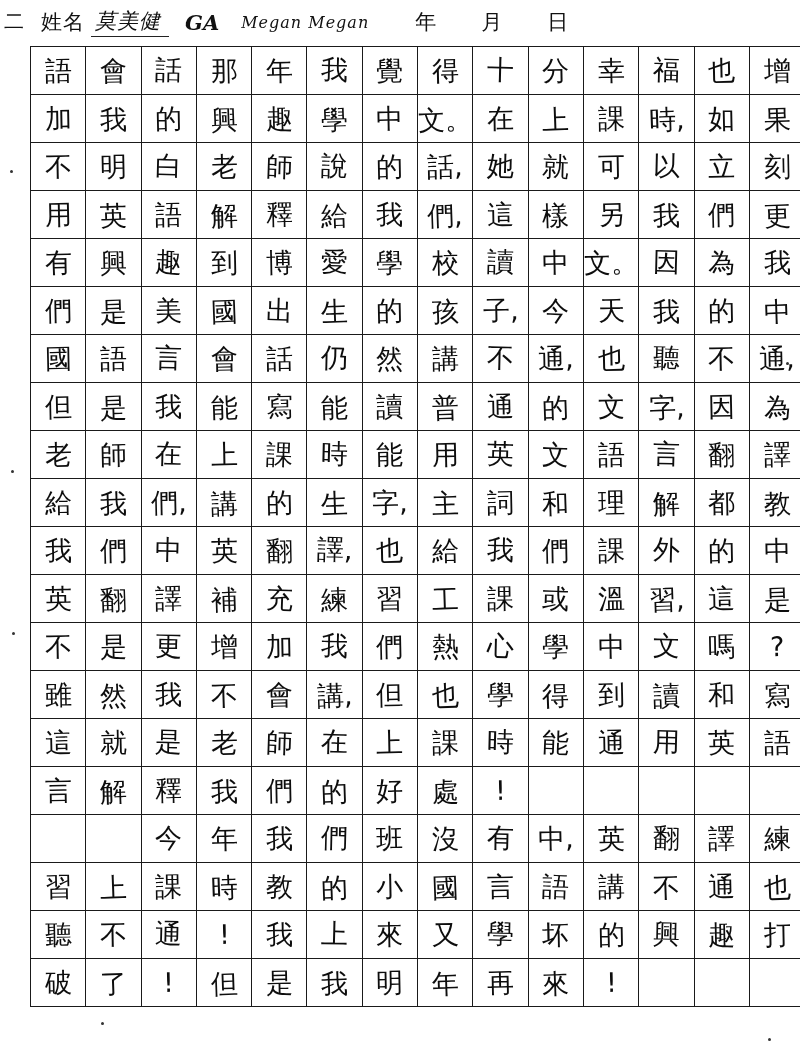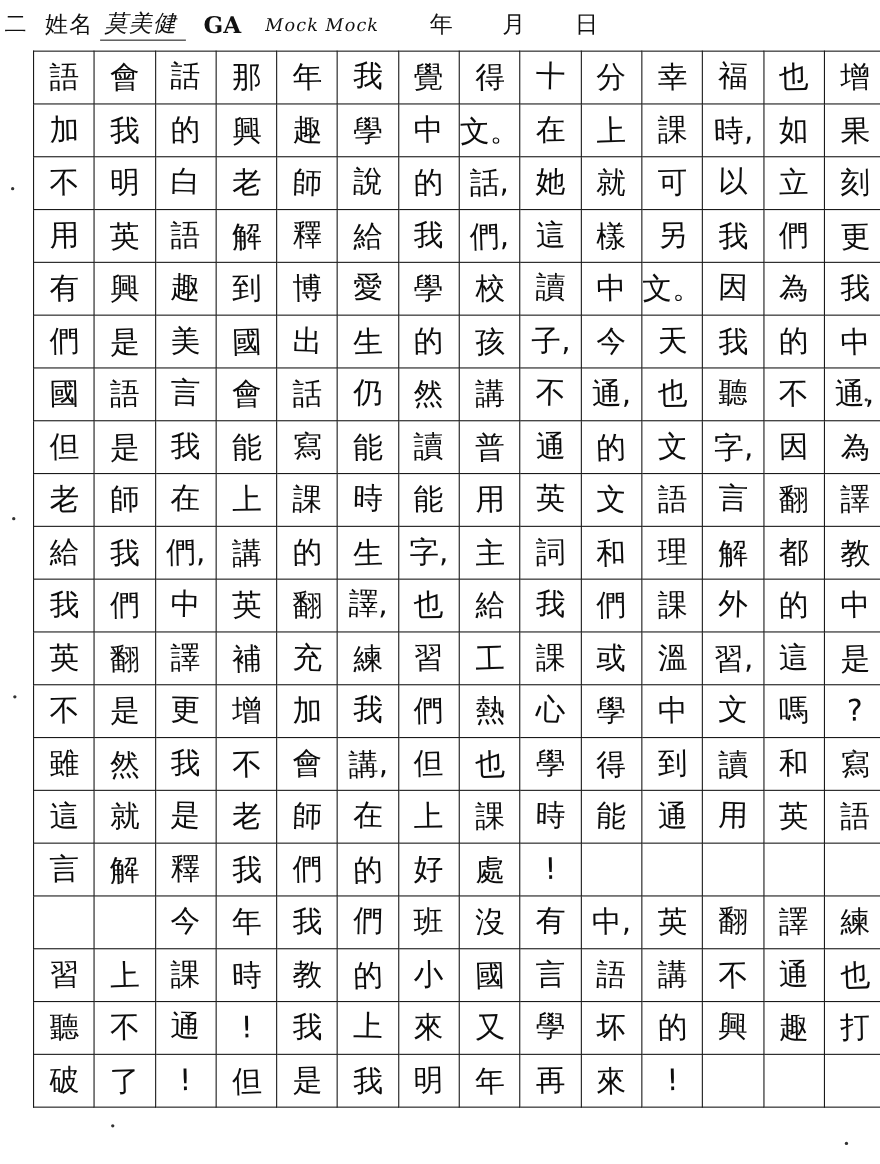--- a/index.html
+++ b/index.html
@@ -40,20 +40,21 @@
   }
   .hdr-written {
     font-family: Liberation Sans, sans-serif;
     font-style: italic;
     border-bottom: 1px solid #222;
     padding: 0 8px 1px 4px;
     margin-right: 16px;
   }
   .hdr-mark {
     font-family: "DejaVu Serif", serif;
+    font-style: italic;
     font-weight: bold;
     margin-right: 22px;
     letter-spacing: 0px;
   }
   .hdr-cursive {
     font-family: "DejaVu Serif", serif;
     font-style: italic;
     font-size: 16px;
     margin-right: 40px;
   }
@@ -122,21 +123,21 @@
   #dot-f { left: 768px; top: 1038px; }
 </style>
 </head>
 <body>
 
 <div id="header">
   <span class="hdr-corner">二</span>
   <span class="hdr-piece hdr-label">姓名</span>
   <span class="hdr-piece hdr-written">莫美健</span>
   <span class="hdr-piece hdr-mark">GA</span>
-  <span class="hdr-piece hdr-cursive">Mock Mock</span>
+  <span class="hdr-piece hdr-cursive">Megan Megan</span>
   <span class="hdr-date">
     <span class="hdr-piece">年</span>
     <span class="hdr-piece">月</span>
     <span class="hdr-piece">日</span>
   </span>
 </div>
 
 <div id="grid-wrap">
   <table id="sheet">
     <tbody>

